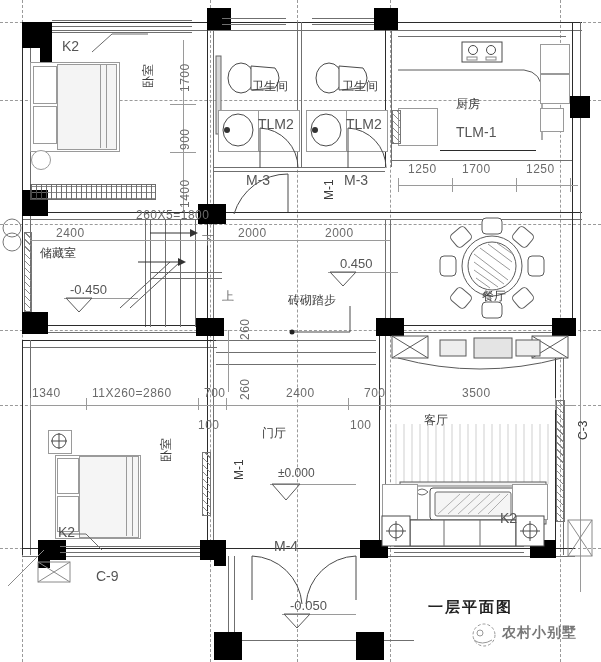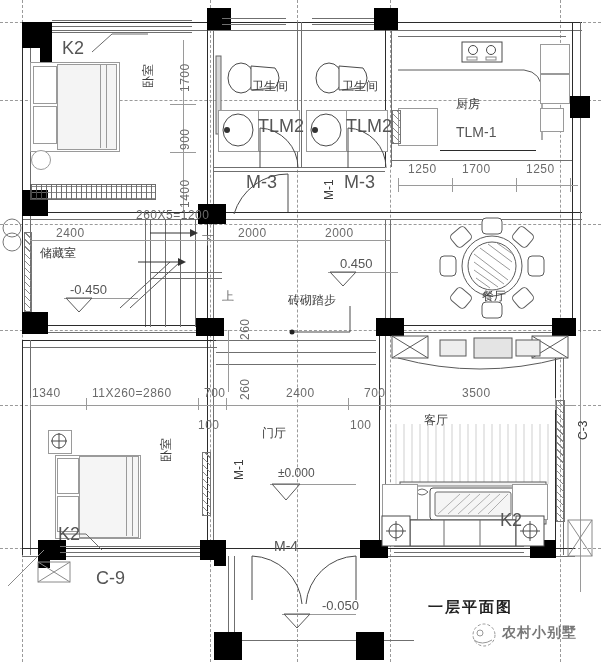--- a/index.html
+++ b/index.html
@@ -11,21 +11,21 @@
   .thin{background:#6f6f6f;}
   .thin2{background:#9a9a9a;}
   .dash-h{position:absolute;height:0;border-top:1px dashed #9a9a9a;}
   .dash-v{position:absolute;width:0;border-left:1px dashed #9a9a9a;}
   .col{position:absolute;background:#000;}
   .txt{position:absolute;color:#4a4a4a;white-space:nowrap;font-family:"Liberation Sans",sans-serif;}
   .dim{font-size:12px;color:#6b6b6b;letter-spacing:.5px;}
   .dimv{font-size:12px;color:#6b6b6b;letter-spacing:.5px;transform-origin:0 0;transform:rotate(-90deg);}
   .rm{font-size:12px;color:#3a3a3a;}
   .rmv{font-size:12px;color:#3a3a3a;transform-origin:0 0;transform:rotate(-90deg);}
-  .code{font-size:18px;color:#555;}
+  .code{font-size:14px;color:#555;}
   .elev{font-size:13px;color:#555;}
   .title{font-size:15px;font-weight:bold;color:#222;letter-spacing:2px;}
   .wm{font-size:14px;font-weight:bold;color:#777;letter-spacing:1px;}
   .boxl{position:absolute;border:1px solid #9a9a9a;background:#fff;}
   .hatch{position:absolute;background:
      repeating-linear-gradient(90deg,#555 0 1px,transparent 1px 5px),
      repeating-linear-gradient(0deg,#777 0 1px,transparent 1px 6px);
      border:1px solid #555;opacity:.85;}
   .hatch2{position:absolute;background:repeating-linear-gradient(45deg,#888 0 1px,transparent 1px 5px);border:1px solid #777;}
   svg{position:absolute;overflow:visible;}
@@ -312,21 +312,21 @@
   <svg style="left:138px;top:255px;width:48px;height:14px;">
     <line x1="0" y1="7" x2="40" y2="7" stroke="#333"></line>
     <path d="M40,3 L48,7 L40,11 Z" fill="#333"></path>
   </svg>
   <svg style="left:150px;top:226px;width:48px;height:14px;">
     <line x1="0" y1="7" x2="40" y2="7" stroke="#333"></line>
     <path d="M40,3 L48,7 L40,11 Z" fill="#333"></path>
   </svg>
   <div class="txt dim" style="left:202px;top:232px;">下</div>
   <div class="txt dim" style="left:222px;top:288px;">上</div>
-  <div class="txt dim" style="left:136px;top:208px;">260X5=1200</div>
+  <div class="txt dim" style="left:136px;top:208px;">260X5=1800</div>
 
   <div class="txt dim" style="left:238px;top:226px;">2000</div>
   <div class="txt dim" style="left:325px;top:226px;">2000</div>
   <div class="ln h thin2" style="left:30px;top:240px;width:360px;"></div>
 
   <div class="txt rm" style="left:288px;top:292px;">砖砌踏步</div>
   <svg style="left:290px;top:306px;width:70px;height:34px;">
     <path d="M60,0 L60,26 L2,26" stroke="#4a4a4a" fill="none"></path>
     <circle cx="2" cy="26" r="2.5" fill="#222"></circle>
   </svg>
@@ -393,21 +393,21 @@
   </svg>
   <div class="txt code" style="left:274px;top:538px;font-size:14px;">M-4</div>
   <svg style="left:248px;top:556px;width:112px;height:56px;">
     <path d="M4,0 A52,52 0 0 1 54,48" stroke="#4a4a4a" fill="none"></path>
     <path d="M108,0 A52,52 0 0 0 58,48" stroke="#4a4a4a" fill="none"></path>
     <line x1="4" y1="0" x2="4" y2="44" stroke="#4a4a4a"></line>
     <line x1="108" y1="0" x2="108" y2="44" stroke="#4a4a4a"></line>
   </svg>
   <div class="txt rmv" style="left:232px;top:480px;">M-1</div>
 
-  <div class="txt elev" style="left:290px;top:598px;margin-left:32px;">-0.050</div>
+  <div class="txt elev" style="left:290px;top:598px;">-0.050</div>
   <div class="ln h thin2" style="left:282px;top:614px;width:74px;"></div>
   <svg style="left:284px;top:614px;width:30px;height:16px;">
     <path d="M0,0 L26,0 L13,14 Z" fill="none" stroke="#5a5a5a"></path>
   </svg>
 
   <div class="txt rm" style="left:424px;top:412px;">客厅</div>
 
   <svg style="left:392px;top:424px;width:160px;height:62px;">
     <g stroke="#cfcfcf" stroke-width="1">
       <line x1="4" y1="0" x2="4" y2="60"></line>

